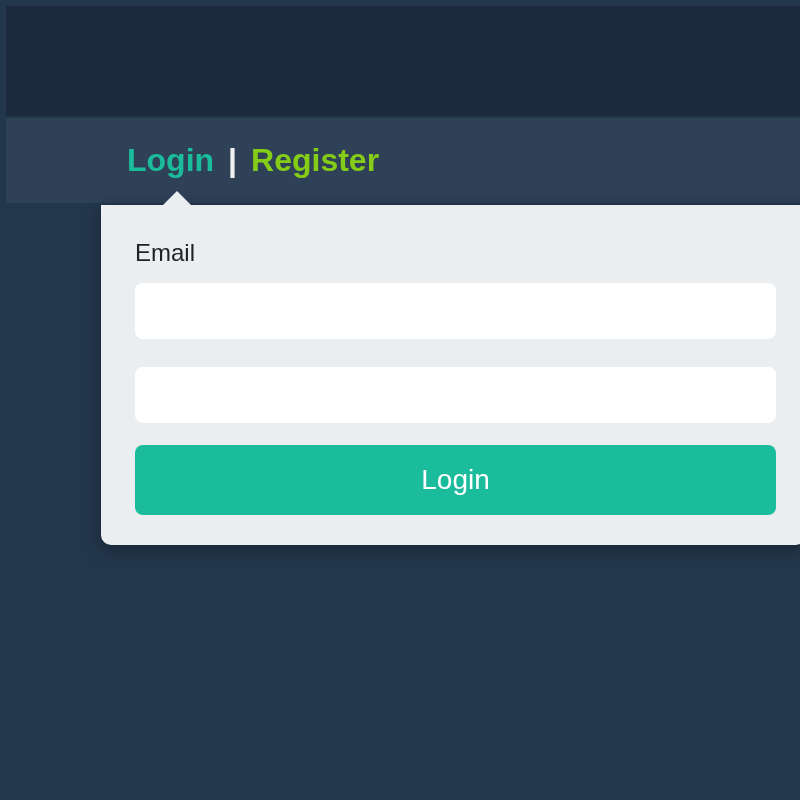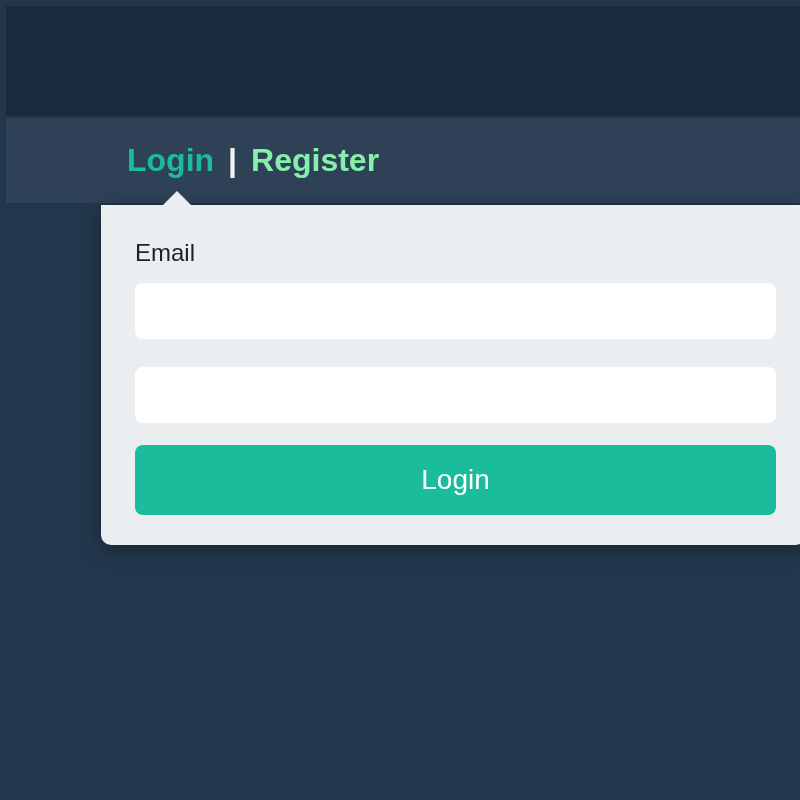--- a/index.html
+++ b/index.html
@@ -40,21 +40,21 @@
       cursor: pointer;
     }
     
     .tab-separator {
       color: #f2f2f2;
       margin: 0 12px;
       font-weight: 600;
     }
     
     .tab-register {
-      color: #86efac;
+      color: #84cc16;
       cursor: pointer;
     }
     
     .form-panel {
       position: relative;
       background-color: #ebeef0;
       width: 705px;
       margin-left: 97px;
       margin-top: 0;
       border-radius: 0 0 10px 10px;

